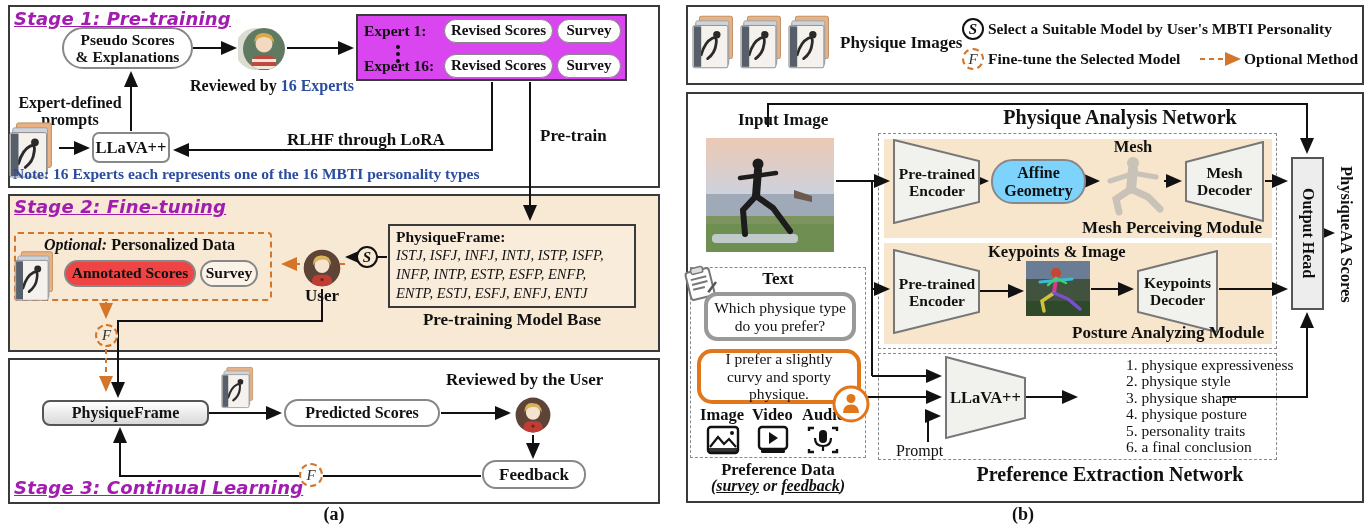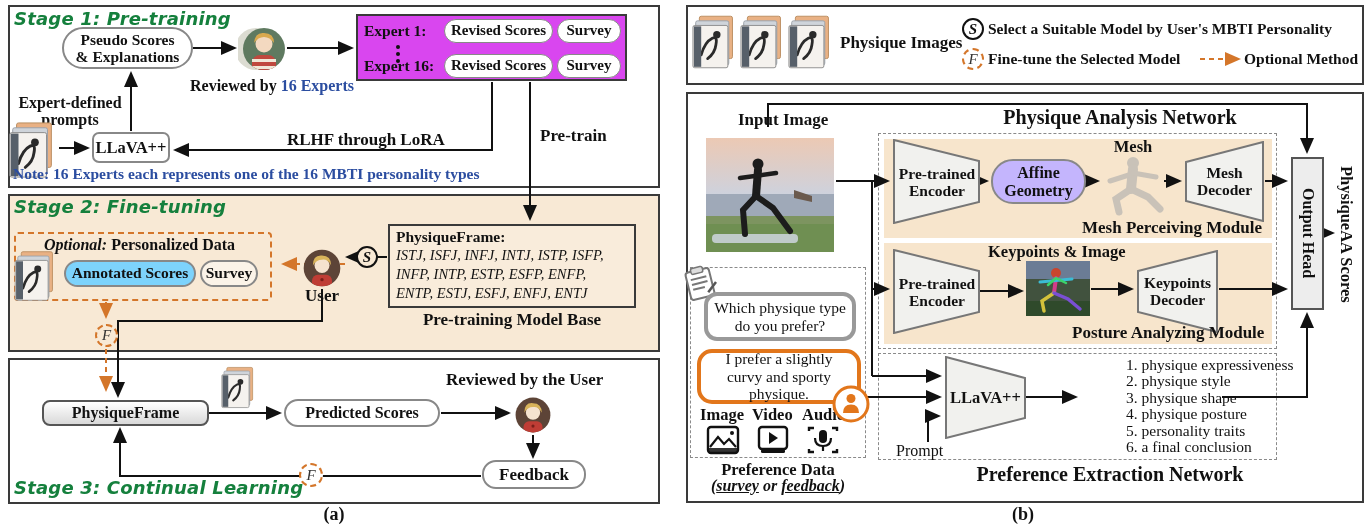--- a/index.html
+++ b/index.html
@@ -10,21 +10,21 @@
   .modbox{position:absolute;background:#f7e5cc;z-index:1;}
   .dash{position:absolute;border:1.5px dashed #8a8a8a;box-sizing:border-box;z-index:1;}
   .odash{position:absolute;border:2px dashed #d4762a;box-sizing:border-box;z-index:2;}
   .wires{position:absolute;left:0;top:0;z-index:2;pointer-events:none;}
   .node{position:absolute;z-index:3;}
   .b{font-weight:bold;}
   .i{font-style:italic;}
   .ctr{text-align:center;}
   .nw{white-space:nowrap;}
   .stitle{font-family:"DejaVu Sans",sans-serif;font-weight:bold;font-style:italic;
-          font-size:18px;color:#15803d;letter-spacing:.2px;}
+          font-size:18px;color:#a21caf;letter-spacing:.2px;text-decoration:underline;}
   .blue{color:#2b4da0;}
   .pill{position:absolute;z-index:3;border:2px solid #888;border-radius:14px;background:#fff;
         display:flex;align-items:center;justify-content:center;box-sizing:border-box;
         font-weight:bold;line-height:1.05;text-align:center;}
   .pill2{line-height:1.1;}
   .gradpill{background:linear-gradient(#ffffff,#d9d9d9);border:2px solid #555;border-radius:8px;}
   .scircle{position:absolute;z-index:3;border:2px solid #111;border-radius:50%;background:#fff;
            display:flex;align-items:center;justify-content:center;
            font-weight:bold;font-style:italic;font-size:15px;box-sizing:border-box;}
   .fcircle{position:absolute;z-index:3;border:2px dashed #d4762a;border-radius:50%;
@@ -224,21 +224,21 @@
   <div class="lbl b blue nw" style="left:13px;top:165px;font-size:15.5px;">Note: 16 Experts each represents one of the 16 MBTI personality types</div>
 
   <div class="lbl stitle nw" style="left:14px;top:196px;">Stage 2: Fine-tuning</div>
 
   <div class="lbl b nw" style="left:44px;top:236px;font-size:16px;">
     <span class="i">Optional:</span><span> Personalized Data</span>
   </div>
   <svg class="node" style="left:12px;top:250px;" width="48" height="52">
       <use href="#sym-photos"></use>
     </svg>
-  <div class="pill" style="left:64px;top:260px;width:132px;height:27px;font-size:15.5px;background:#7dd3fc;">Annotated Scores</div>
+  <div class="pill" style="left:64px;top:260px;width:132px;height:27px;font-size:15.5px;background:#ef4444;">Annotated Scores</div>
   <div class="pill" style="left:200px;top:260px;width:58px;height:27px;font-size:15.5px;background:#fbf3e8;">Survey</div>
 
   <svg class="node" style="left:302px;top:248px;" width="40" height="40">
       <use href="#sym-user-avatar"></use>
     </svg>
   <div class="lbl b ctr" style="left:298px;top:286px;width:48px;font-size:17px;">User</div>
 
   <div class="scircle" style="left:356px;top:246px;width:22px;height:22px;background:#f8e9d5;">S</div>
 
   <div class="node" style="left:388px;top:224px;width:248px;height:84px;border:2px solid #3a3a3a;background:#f9ecdb;box-sizing:border-box;padding:2px 6px;">
@@ -309,21 +309,21 @@
   <div class="lbl b ctr nw" style="left:960px;top:106px;width:320px;font-size:20px;">Physique Analysis Network</div>
 
   <svg class="trap" style="left:893px;top:139px;" width="87" height="85">
     <polygon points="1,1 86,22 86,63 1,84" fill="#f1f1ee" stroke="#777" stroke-width="2"></polygon>
   </svg>
   <div class="traplbl" style="left:895px;top:165px;width:84px;">
     <div>Pre-trained</div>
     <div>Encoder</div>
   </div>
 
-  <div class="pill pill2" style="left:991px;top:159px;width:95px;height:45px;border-radius:22px;font-size:16px;background:#c4b5fd;">
+  <div class="pill pill2" style="left:991px;top:159px;width:95px;height:45px;border-radius:22px;font-size:16px;background:#7dd3fc;">
     <div>
       <div>Affine</div>
       <div>Geometry</div>
     </div>
   </div>
 
   <div class="lbl b ctr nw" style="left:1104px;top:137px;width:58px;font-size:16.5px;">Mesh</div>
   <svg class="node" style="left:1102px;top:154px;" width="62" height="62" viewBox="0 0 62 62">
     <g stroke="#c9c2b8" fill="#c9c2b8" stroke-linecap="round">
       <circle cx="31" cy="9" r="6" stroke="none"></circle>
@@ -375,20 +375,21 @@
     <div>Decoder</div>
   </div>
   <div class="lbl b nw" style="left:1072px;top:323px;font-size:17px;">Posture Analyzing Module</div>
 
   <div class="node vtext b ctr" style="left:1291px;top:157px;width:33px;height:153px;background:#ededed;border:2px solid #555;box-sizing:border-box;font-size:16px;display:flex;align-items:center;justify-content:center;">Output Head</div>
   <div class="node vtext b ctr nw" style="left:1336px;top:162px;height:145px;font-size:16.5px;">PhysiqueAA Scores</div>
 
   <svg class="node" style="left:680px;top:264px;" width="40" height="40">
       <use href="#sym-clipboard"></use>
     </svg>
+  <div class="lbl b ctr" style="left:690px;top:269px;width:176px;font-size:17px;">Text</div>
 
   <div class="node ctr" style="left:704px;top:292px;width:152px;height:49px;border:4px solid #999;border-radius:13px;background:#fff;box-sizing:border-box;
               display:flex;align-items:center;justify-content:center;font-size:15.5px;line-height:1.12;padding:0 6px;">Which physique type do you prefer?</div>
 
   <div class="node ctr" style="left:697px;top:349px;width:164px;height:55px;border:4px solid #e2761b;border-radius:15px;background:#fff;box-sizing:border-box;
               display:flex;align-items:center;justify-content:center;font-size:15.5px;line-height:1.12;padding:0 5px;">I prefer a slightly curvy and sporty physique.</div>
   <svg class="node" style="left:832px;top:385px;z-index:4;" width="38" height="38">
       <use href="#sym-person-orange"></use>
     </svg>
 

